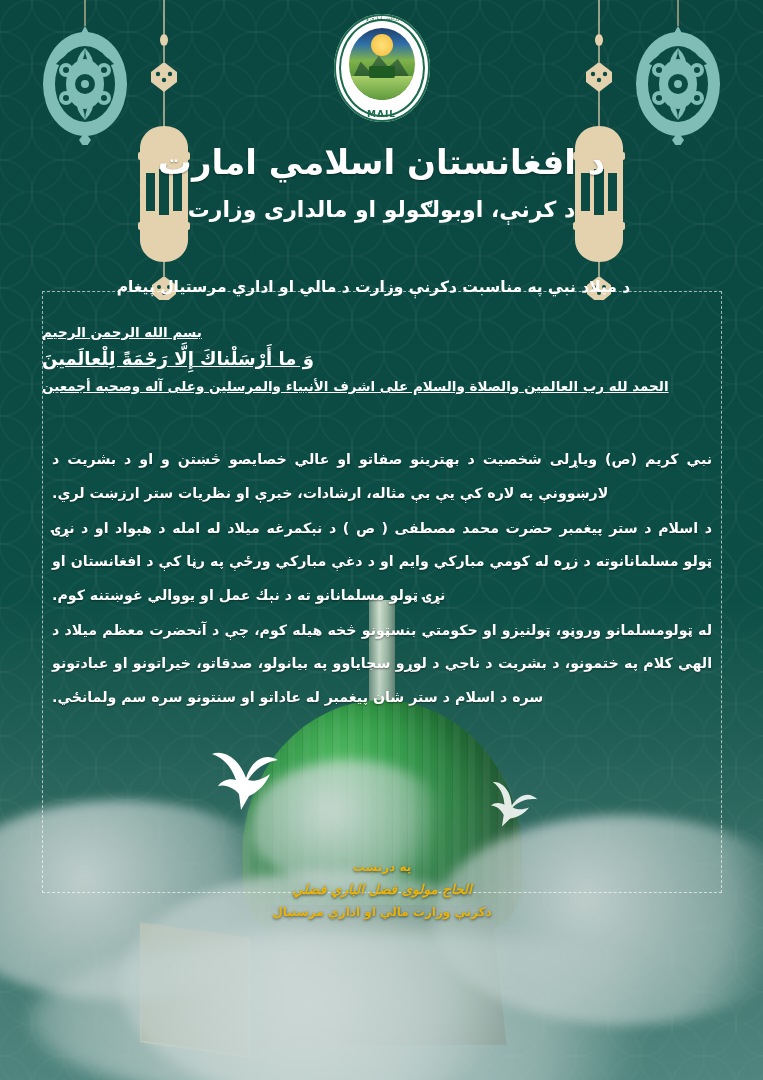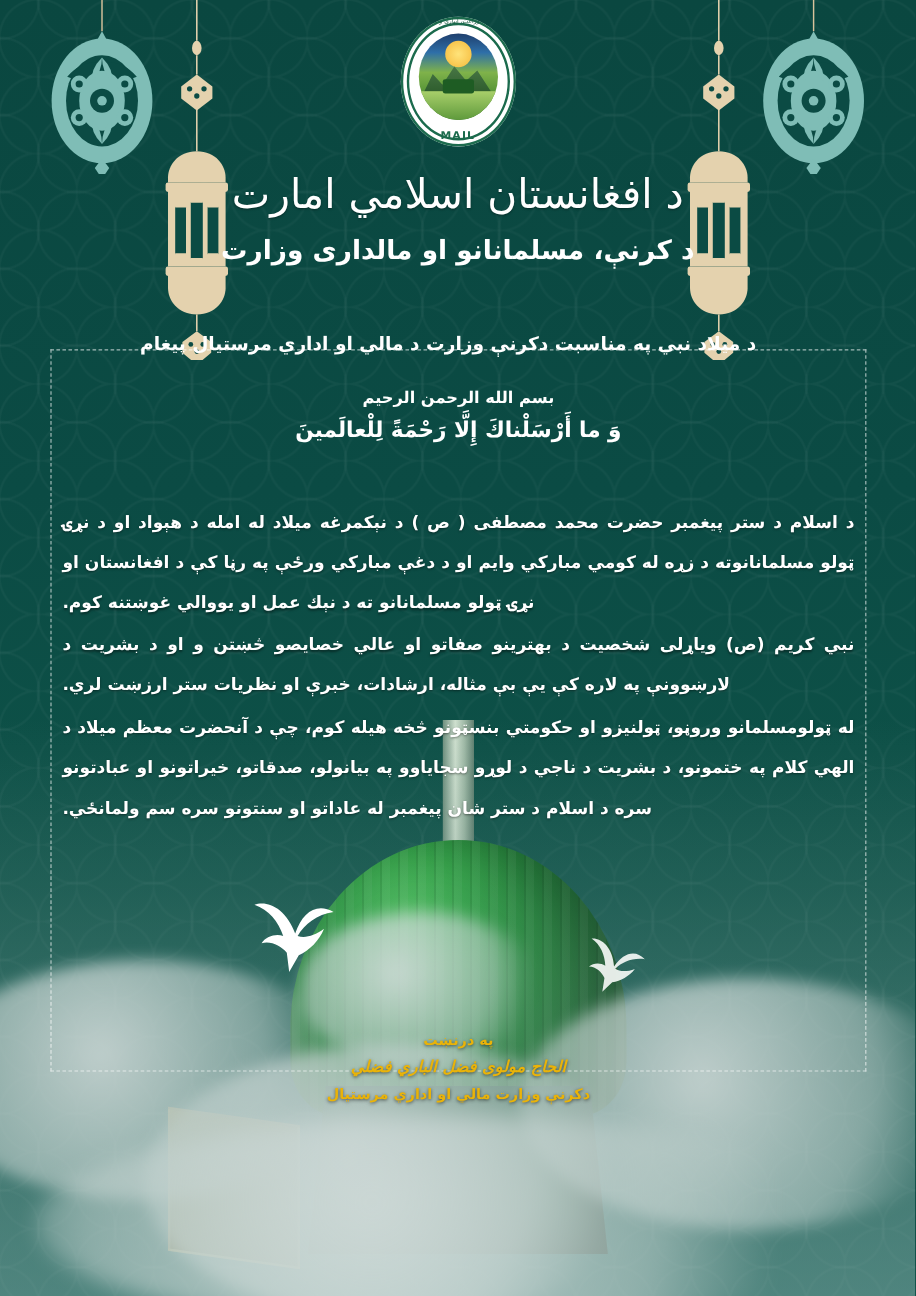--- a/index.html
+++ b/index.html
@@ -160,21 +160,21 @@
   }
   .logo-mail{
     position:absolute; bottom:3px; left:0; right:0; text-align:center;
     font-size:9px; font-weight:bold; color:#1b6b4d; letter-spacing:1px;
   }
 
   .emirate-title{
     position:absolute; top:144px; left:0; right:0; z-index:8;
     text-align:center;
     font-family:"DejaVu Sans","Liberation Sans",sans-serif;
-    font-size:34px; font-weight:normal; color:#ffffff;
+    font-size:34px; font-weight:bold; color:#ffffff;
     letter-spacing:-1px; line-height:1.1;
     text-shadow:0 1px 2px rgba(0,0,0,.4);
   }
   .ministry-title{
     position:absolute; top:196px; left:0; right:0; z-index:8;
     text-align:center; color:#fff;
     font-size:22px; font-weight:bold; line-height:1.3;
   }
   .occasion-line{
     position:absolute; top:278px; left:0; right:16px; z-index:8;
@@ -186,22 +186,22 @@
   .frame{
     position:absolute; left:42px; top:291px; width:680px; height:602px;
     border:1.5px dashed rgba(255,255,255,.62);
     z-index:6; pointer-events:none;
   }
 
   
   .content{ position:absolute; left:42px; top:291px; width:680px; z-index:7; }
 
   .bismillah{
-    text-align:center; color:#fff; margin-top:30px;
-    font-size:13.5px; font-weight:bold; line-height:1.65;
+    text-align:left; color:#fff; margin-top:30px;
+    font-size:13.5px; font-weight:bold; line-height:1.65;text-decoration:underline;
   }
   .bismillah div{ margin-bottom:1px; }
   .ayah{ font-size:18px; }
   .hamd{ font-size:13.5px; }
 
   .body-text{
     margin-top:46px; padding:0 10px;
     color:#ffffff; text-align:justify; direction:rtl;
     font-size:14.2px; font-weight:bold; line-height:2.35;
     text-shadow:0 1px 2px rgba(0,0,0,.45);
@@ -422,34 +422,35 @@
         <div class="logo-sun"></div>
         <div class="logo-mtn"></div>
         <div class="logo-field"></div>
         <div class="logo-tractor"></div>
       </div>
       <div class="logo-mail">MAIL</div>
     </div>
   </div>
 
   <div class="emirate-title">د افغانستان اسلامي امارت</div>
-  <div class="ministry-title">د کرنې، مسلمانانو او مالداری وزارت</div>
+  <div class="ministry-title">د کرنې، اوبولګولو او مالداری وزارت</div>
   <div class="occasion-line">د ميلاد نبي په مناسبت دکرنې وزارت د مالي او اداري مرستيال پيغام</div>
 
   <div class="frame"></div>
 
   <div class="content">
     <div class="bismillah">
       <div>بسم الله الرحمن الرحيم</div>
       <div class="ayah">وَ ما أَرْسَلْناكَ إِلَّا رَحْمَةً لِلْعالَمينَ</div>
+      <div class="hamd">الحمد لله رب العالمين والصلاة والسلام على اشرف الأنبياء والمرسلين وعلى آله وصحبه أجمعين</div>
     </div>
 
     <div class="body-text">
+      <p>نبي کريم (ص) وياړلى شخصيت د بهترينو صفاتو او عالي خصايصو څښتن و او د بشريت د لارښوونې په لاره کې يې بې مثاله، ارشادات، خبرې او نظريات ستر ارزښت لري.</p>
       <p>د اسلام د ستر پيغمبر حضرت محمد مصطفى ( ص ) د نېکمرغه ميلاد له امله د هېواد او د نړۍ ټولو مسلمانانوته د زړه له کومي مبارکي وايم او د دغې مباركي ورځې په رڼا کې د افغانستان او نړۍ ټولو مسلمانانو ته د نېك عمل او يووالي غوښتنه کوم.</p>
-      <p>نبي کريم (ص) وياړلى شخصيت د بهترينو صفاتو او عالي خصايصو څښتن و او د بشريت د لارښوونې په لاره کې يې بې مثاله، ارشادات، خبرې او نظريات ستر ارزښت لري.</p>
       <p>له ټولومسلمانو وروڼو، ټولنيزو او حکومتي بنسټونو څخه هيله کوم، چې د آنحضرت معظم ميلاد د الهي کلام په ختمونو، د بشريت د ناجي د لوړو سجاياوو په بيانولو، صدقاتو، خيراتونو او عبادتونو سره د اسلام د ستر شان پيغمبر له عاداتو او سنتونو سره سم ولمانځي.</p>
     </div>
 
     <div class="signature">
       <div class="sig-greet">په درنښت</div>
       <div class="sig-name">الحاج مولوی فضل الباري فضلي</div>
       <div class="sig-role">دکرنې وزارت مالي او اداري مرستيال</div>
     </div>
   </div>
 

